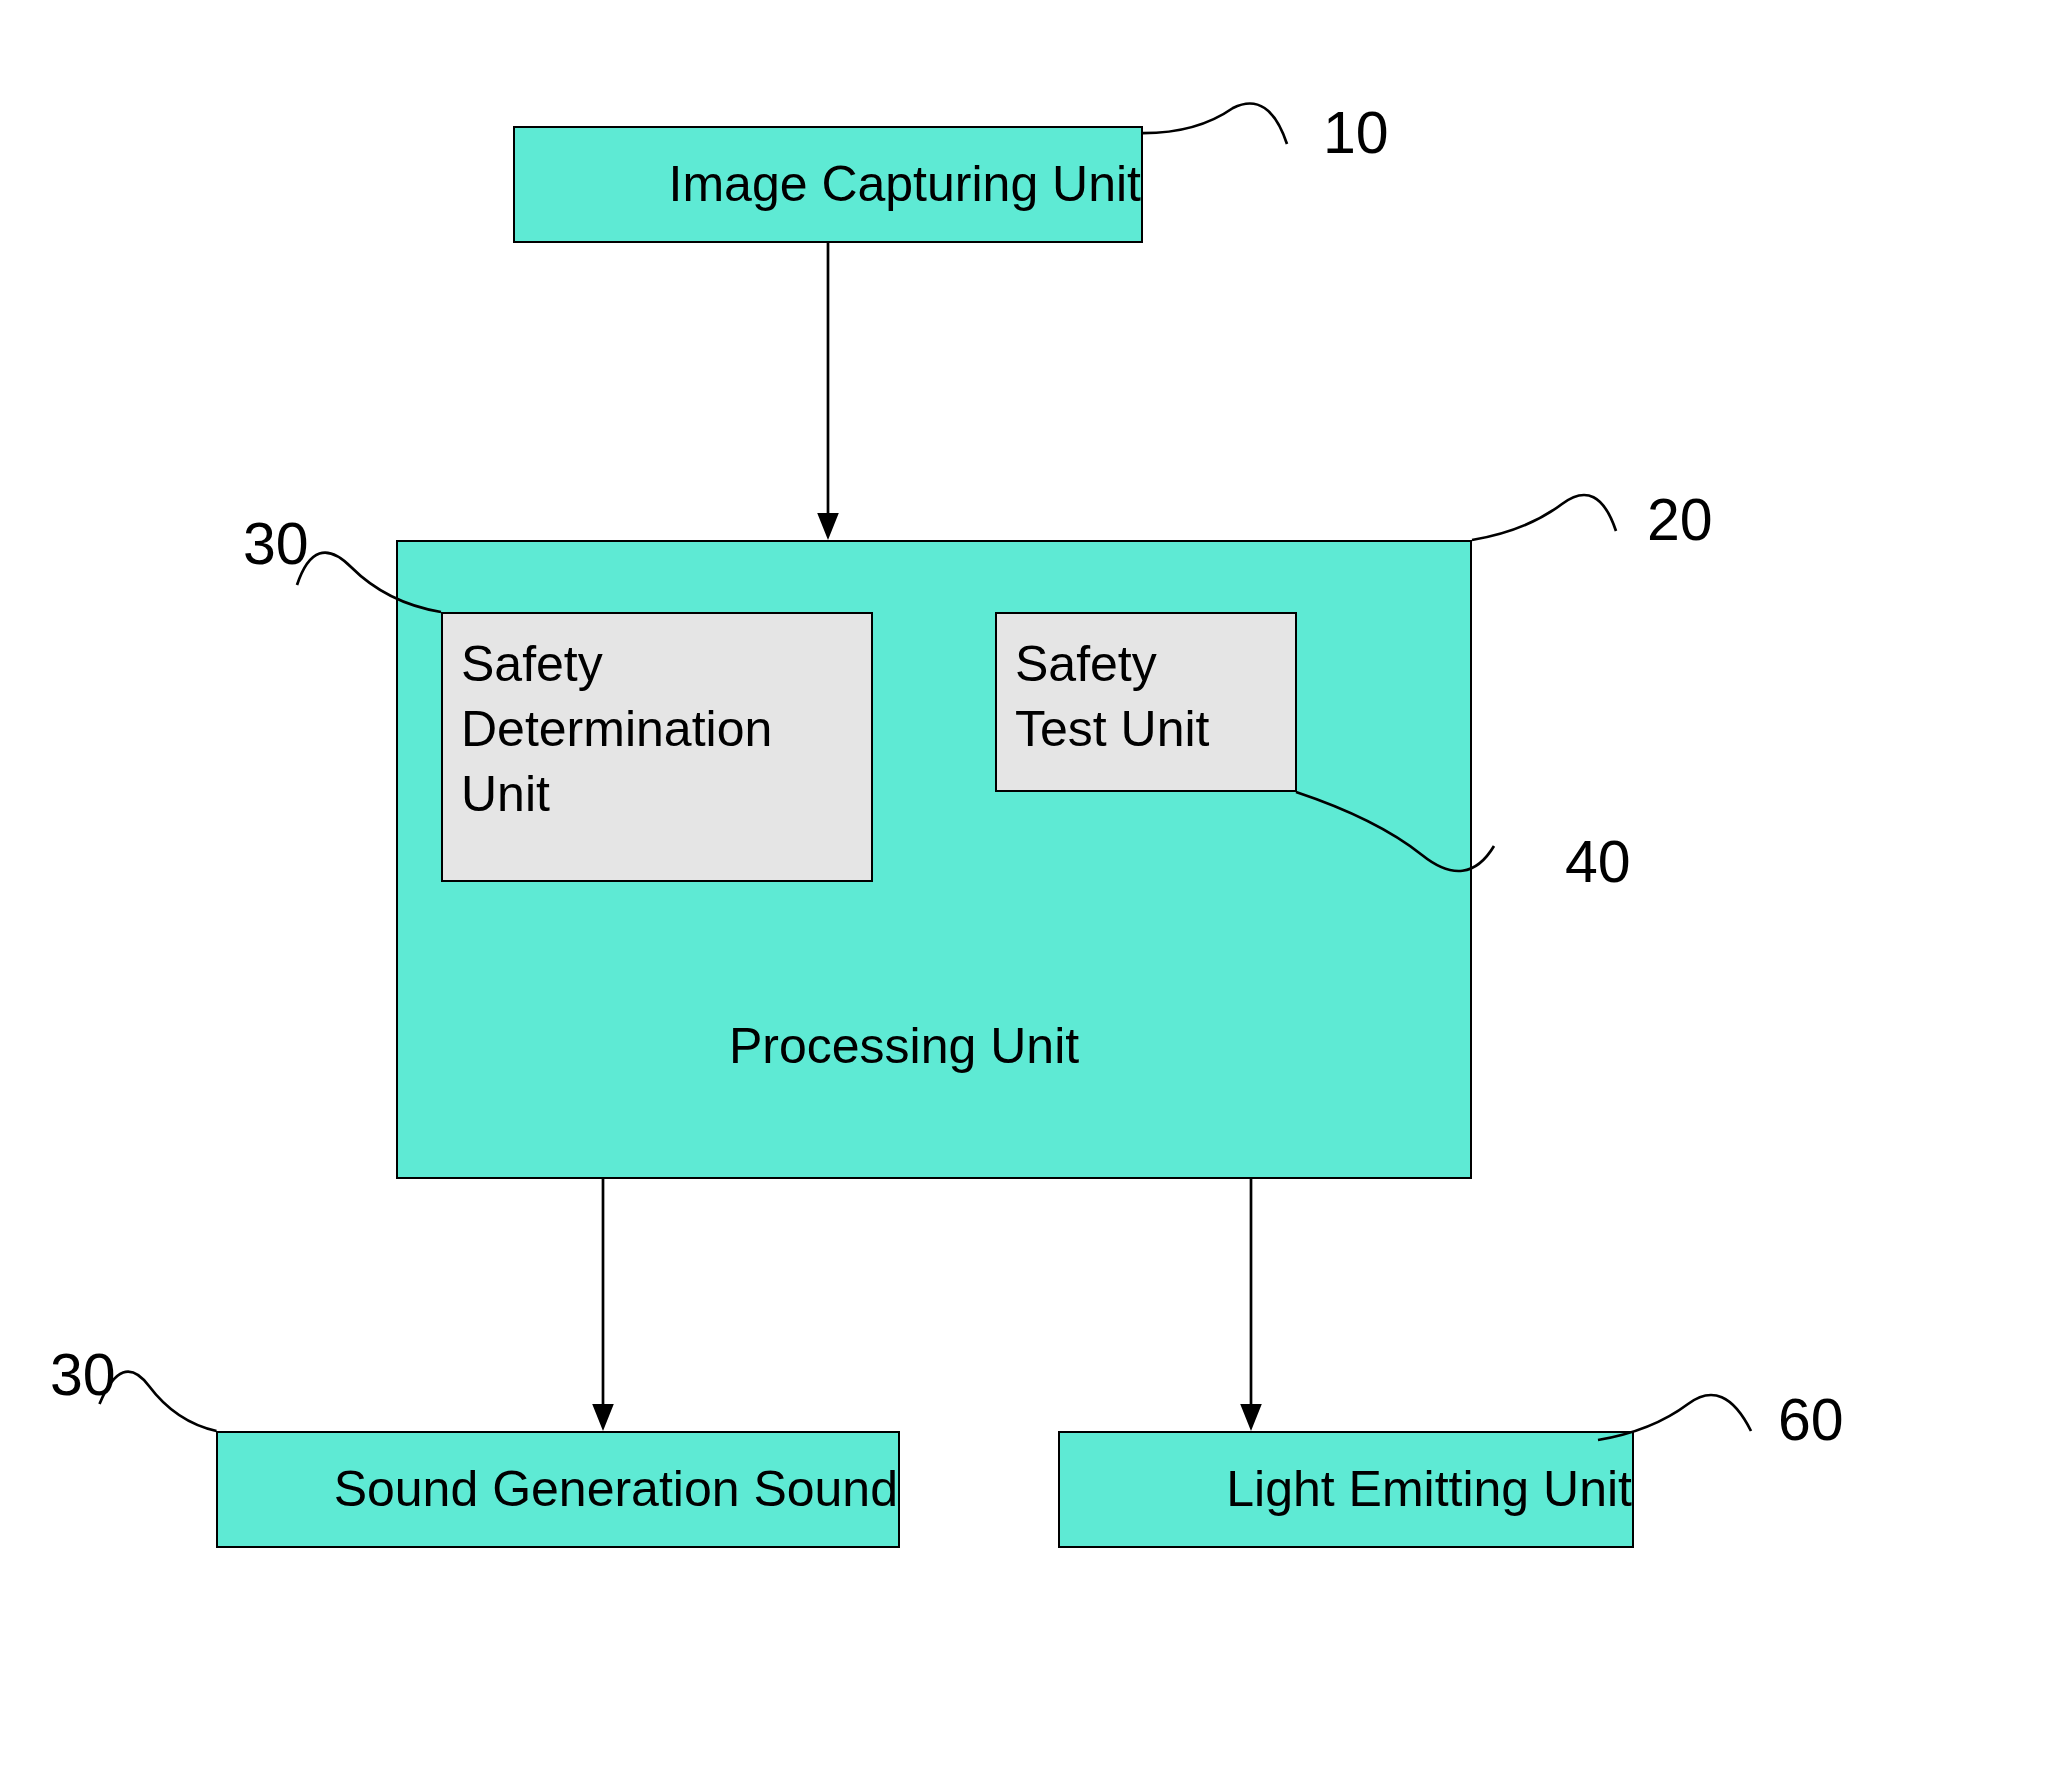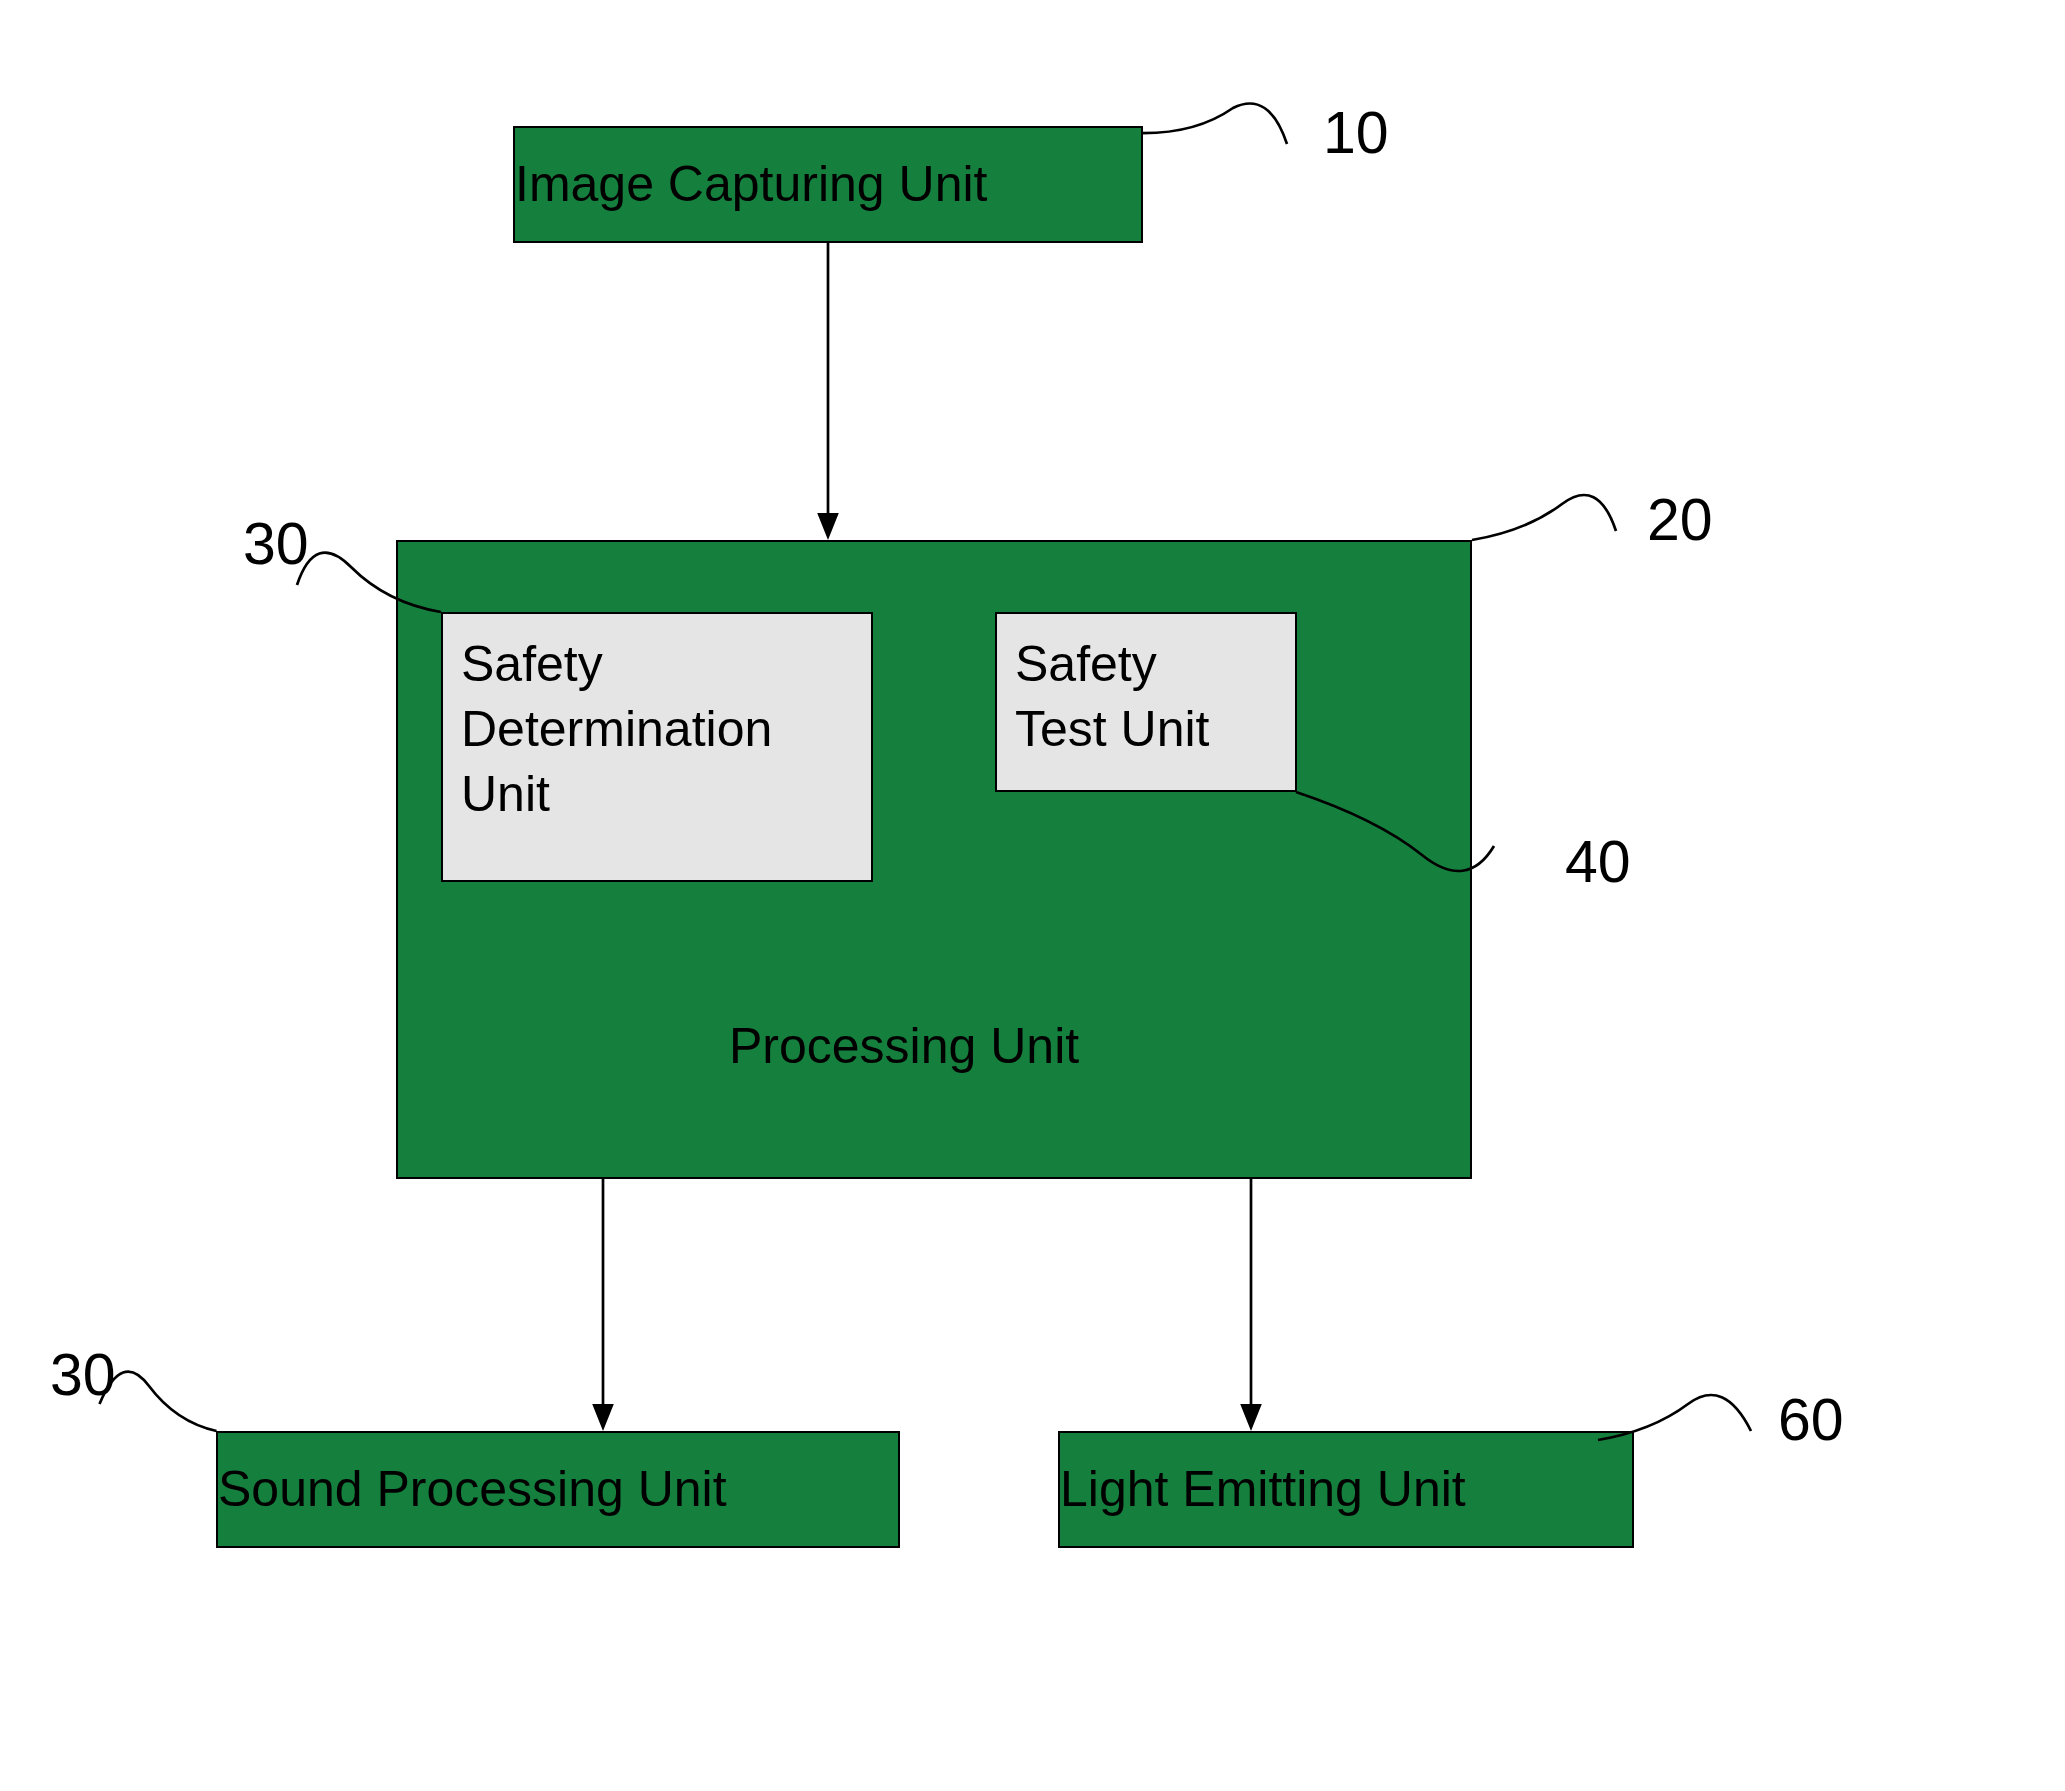--- a/index.html
+++ b/index.html
@@ -10,24 +10,24 @@
     body {
       width: 2066px;
       height: 1791px;
       background: white;
       position: relative;
       font-family: Arial, sans-serif;
     }
     .box {
       position: absolute;
       border: 2.7px solid black;
-      background: #15803d;
+      background: #5eead4;
       display: flex;
       align-items: center;
-      justify-content: flex-start;
+      justify-content: flex-end;
       text-align: center;
     }
     .box-label {
       font-size: 50px;
       line-height: 1.3;
     }
     .inner-box {
       position: absolute;
       border: 2.7px solid black;
       background: #e5e5e5;
@@ -107,21 +107,21 @@
   <line x1="20" y1="0" x2="20" y2="260" stroke="black" stroke-width="3"></line>
   <polygon points="20,280 8,250 32,250" fill="black"></polygon>
 </svg>
 
 <svg class="connector" style="left: 1233px; top: 1179px; width: 36px; height: 252px;" viewBox="0 0 40 280" width="36" height="252">
   <line x1="20" y1="0" x2="20" y2="260" stroke="black" stroke-width="3"></line>
   <polygon points="20,280 8,250 32,250" fill="black"></polygon>
 </svg>
 
 <div class="box" style="left: 216px; top: 1431px; width: 684px; height: 117px;">
-  <span class="box-label">Sound Processing Unit</span>
+  <span class="box-label">Sound Generation Sound</span>
 </div>
 
 <svg class="leader" style="left: 77px; top: 1341px; width: 162px; height: 108px;" viewBox="0 0 180 120" width="162" height="108">
   <path d="M 155 100 Q 110 90 80 50 Q 50 10 25 70" stroke="black" stroke-width="3" fill="none"></path>
 </svg>
 <div class="ref-label" style="left: 50px; top: 1341px;">30</div>
 
 <div class="box" style="left: 1022px; top: 1431px; width: 576px; height: 117px; margin-left: 36px;">
   <span class="box-label">Light Emitting Unit</span>
 </div>

